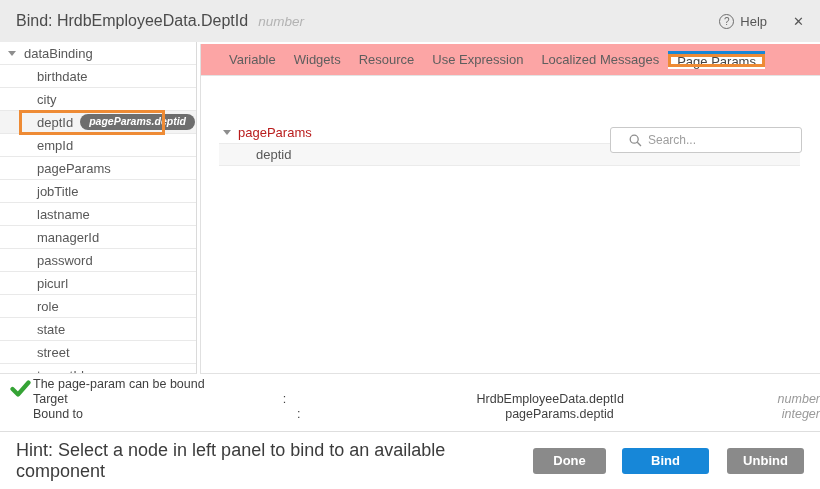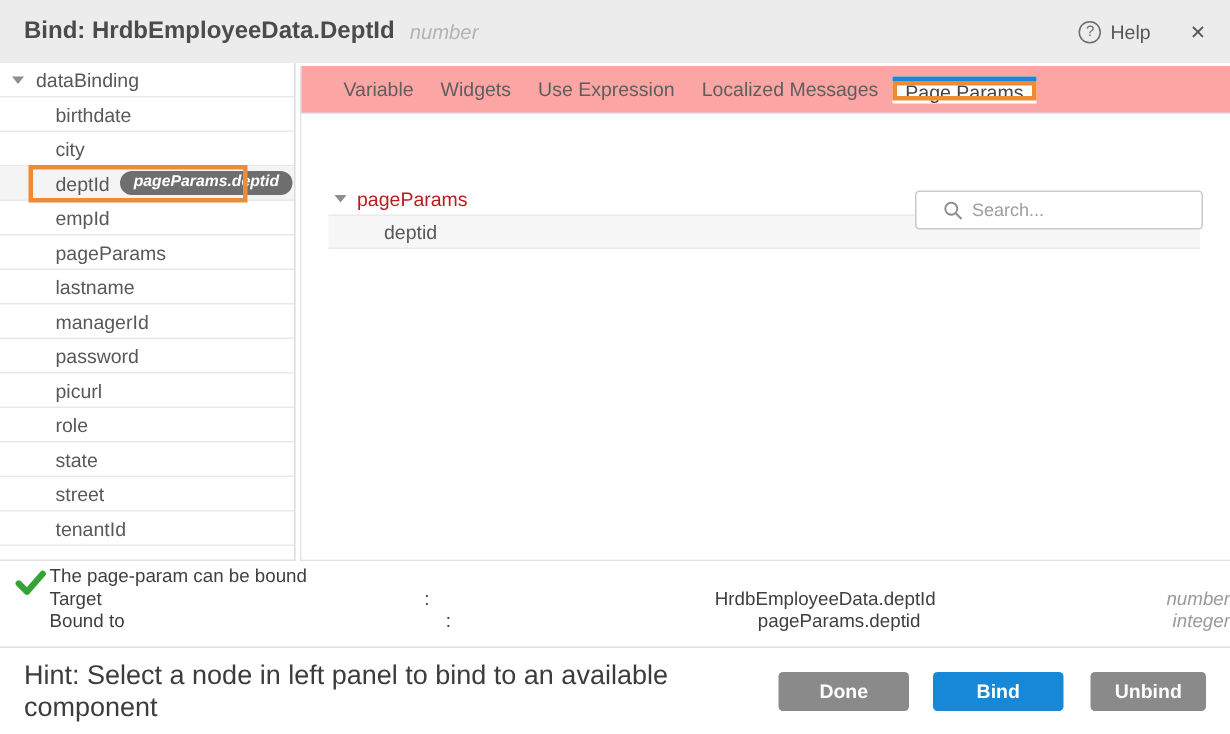--- a/index.html
+++ b/index.html
@@ -5,21 +5,21 @@
   * { margin:0; padding:0; box-sizing:border-box; }
   html,body { background:#fff; }
   body { font-family:"Liberation Sans", sans-serif; }
 
   .dialog { position:relative; width:820px; height:489px; background:#fff; overflow:hidden;
             font-size:13px; color:#555; }
 
   
   .titlebar { position:absolute; top:0; left:0; right:0; height:42px; background:#ececec;
               display:flex; align-items:center; padding:0 16px; }
-  .title { font-size:16px; color:#4b4b4b;font-weight:bold; }
+  .title { font-size:16px; color:#4b4b4b; }
   .title-type { font-style:italic; color:#b3b3b3; margin-left:10px; font-size:13.5px; }
   .tb-spacer { flex:1; }
   .help { display:flex; align-items:center; gap:6px; color:#565656; cursor:pointer; font-size:13px; }
   .help-icon { width:15px; height:15px; border:1px solid #6d6d6d; border-radius:50%;
                font-size:10px; display:flex; align-items:center; justify-content:center; color:#6d6d6d; }
   .close { margin-left:26px; font-size:13px; color:#565656; cursor:pointer; }
 
   
   .sidebar { position:absolute; top:42px; left:0; width:197px; height:332px;
              border-right:1px solid #dadada; border-bottom:1px solid #e2e2e2;
@@ -74,21 +74,21 @@
   .st { font-style:italic; color:#9a9a9a; margin-left:8px; }
 
   
   .bottombar { position:absolute; top:432px; left:0; right:0; bottom:0; display:flex;
                align-items:center; padding:0 16px; background:#fff; }
   .hint { flex:1; color:#3c3c3c; font-size:18px; }
   .btn { height:26px; border:none; border-radius:3px; color:#fff;
          font:bold 13px "Liberation Sans", sans-serif; cursor:pointer; }
   .btn.gray { background:#8a8a8a; }
   .btn.blue { background:#1787d8; }
-  .btn-done { width:87px; }
+  .btn-done { width:73px; }
   .btn-unbind { width:77px; margin-left:18px; }
   .btn-bind { width:87px; margin-left:16px; }
 </style>
 </head>
 <body>
 
 <div class="dialog">
 
   <header class="titlebar">
     <span class="title">Bind: HrdbEmployeeData.DeptId</span>
@@ -117,20 +117,23 @@
       <span class="badge">pageParams.deptid</span>
       <span class="orange-box"></span>
     </div>
     <div class="srow">
         <span>empId</span>
       </div>
     <div class="srow">
         <span>pageParams</span>
       </div>
     <div class="srow">
+        <span>jobTitle</span>
+      </div>
+    <div class="srow">
         <span>lastname</span>
       </div>
     <div class="srow">
         <span>managerId</span>
       </div>
     <div class="srow">
         <span>password</span>
       </div>
     <div class="srow">
         <span>picurl</span>
@@ -146,20 +149,21 @@
       </div>
     <div class="srow">
         <span>tenantId</span>
       </div>
   </aside>
 
   <main class="main">
     <div class="tabbar">
       <div class="tab">Variable</div>
       <div class="tab">Widgets</div>
+      <div class="tab">Resource</div>
       <div class="tab">Use Expression</div>
       <div class="tab">Localized Messages</div>
       <div class="tab active">
         <span>Page Params</span>
         <span class="orange-frame"></span>
       </div>
     </div>
 
     <div class="content">
       <div class="searchbox">

